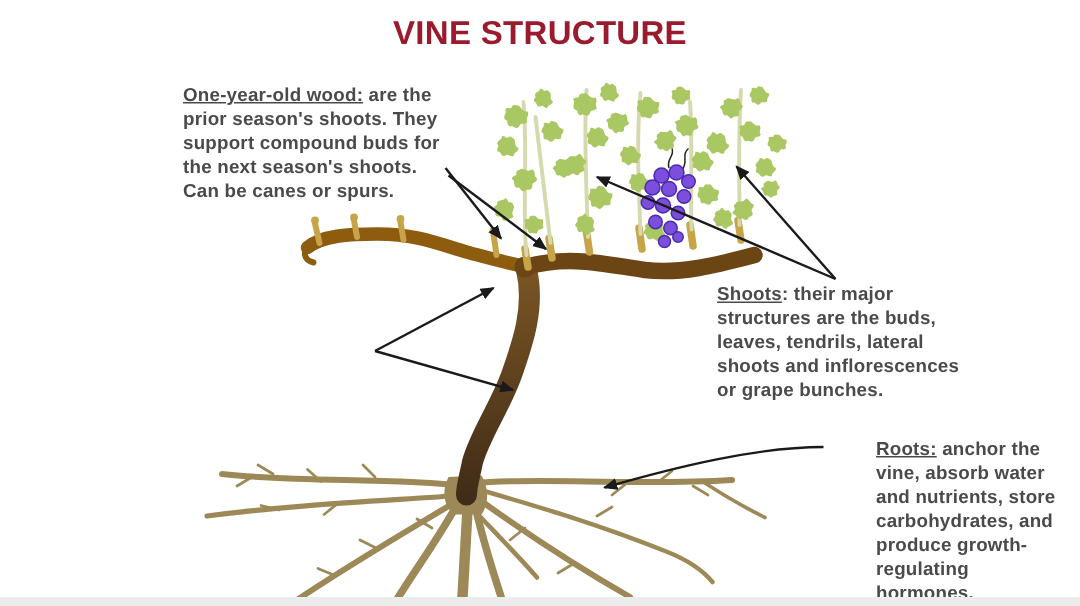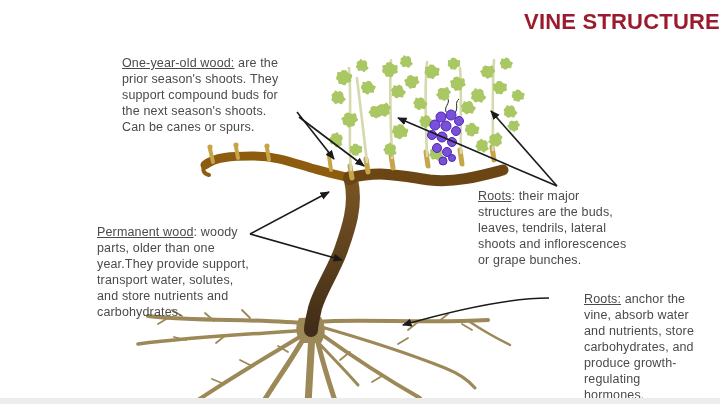--- a/index.html
+++ b/index.html
@@ -1,21 +1,21 @@
 <!DOCTYPE html>
 <html style="--title_color: #9b1b2e; --text_color: #4a4a4a; --arrow_color: #1a1a1a; --cordon: #8d5c0e; --cordon_dark: #6b4513; --trunk_top: #7a5524; --trunk_bottom: #402c18; --root_color: #9c8957; --leaf_color: #a9c763; --stem_color: #d6d9ae; --spur_color: #c8a449; --grape_fill: #7b4fdc; --grape_stroke: #4a2bb0;"><head>
 <meta charset="utf-8">
 <style>
   html,body{margin:0;padding:0;background:#fff;}
   .stage{position:relative;width:720px;height:404px;background:#fff;overflow:hidden;
          font-family:"Liberation Sans",sans-serif;}
-  .title{position:absolute;top:9px;left:0;width:100%;text-align:right;
+  .title{position:absolute;top:9px;left:0;width:100%;text-align:center;
          font-size:22px;font-weight:700;letter-spacing:.2px;color:var(--title_color);}
   .note{position:absolute;font-size:12.5px;line-height:16px;color:var(--text_color);
-        letter-spacing:.15px;}
+        letter-spacing:.15px;font-weight:bold;}
   .note .term{text-decoration:underline;}
   .note .rest{white-space:pre-line;}
   #note-one-year{left:122px;top:55px;width:200px;}
   #note-permanent{left:97px;top:224px;width:200px;}
   #note-shoots{left:478px;top:188px;width:195px;}
   #note-roots{left:584px;top:291px;width:160px;}
   .vine-svg{position:absolute;left:0;top:0;}
   .bottom-strip{position:absolute;left:0;bottom:0;width:100%;height:6px;background:#ececec;}
   
   .c-cordonL{stroke:var(--cordon);}
@@ -191,28 +191,22 @@
   </svg>
 
   <div class="title">VINE STRUCTURE</div>
 
   <div class="note" id="note-one-year"><span class="term">One-year-old wood:</span><span class="rest"> are the
 prior season's shoots. They
 support compound buds for
 the next season's shoots.
 Can be canes or spurs.</span></div>
 
-  <div class="note" id="note-permanent"><span class="term">Permanent wood</span><span class="rest">: woody
-parts, older than one
-year.They provide support,
-transport water, solutes,
-and store nutrients and
-carbohydrates.</span></div>
-
-  <div class="note" id="note-shoots"><span class="term">Roots</span><span class="rest">: their major
+
+  <div class="note" id="note-shoots"><span class="term">Shoots</span><span class="rest">: their major
 structures are the buds,
 leaves, tendrils, lateral
 shoots and inflorescences
 or grape bunches.</span></div>
 
   <div class="note" id="note-roots"><span class="term">Roots:</span><span class="rest"> anchor the
 vine, absorb water
 and nutrients, store
 carbohydrates, and
 produce growth-

